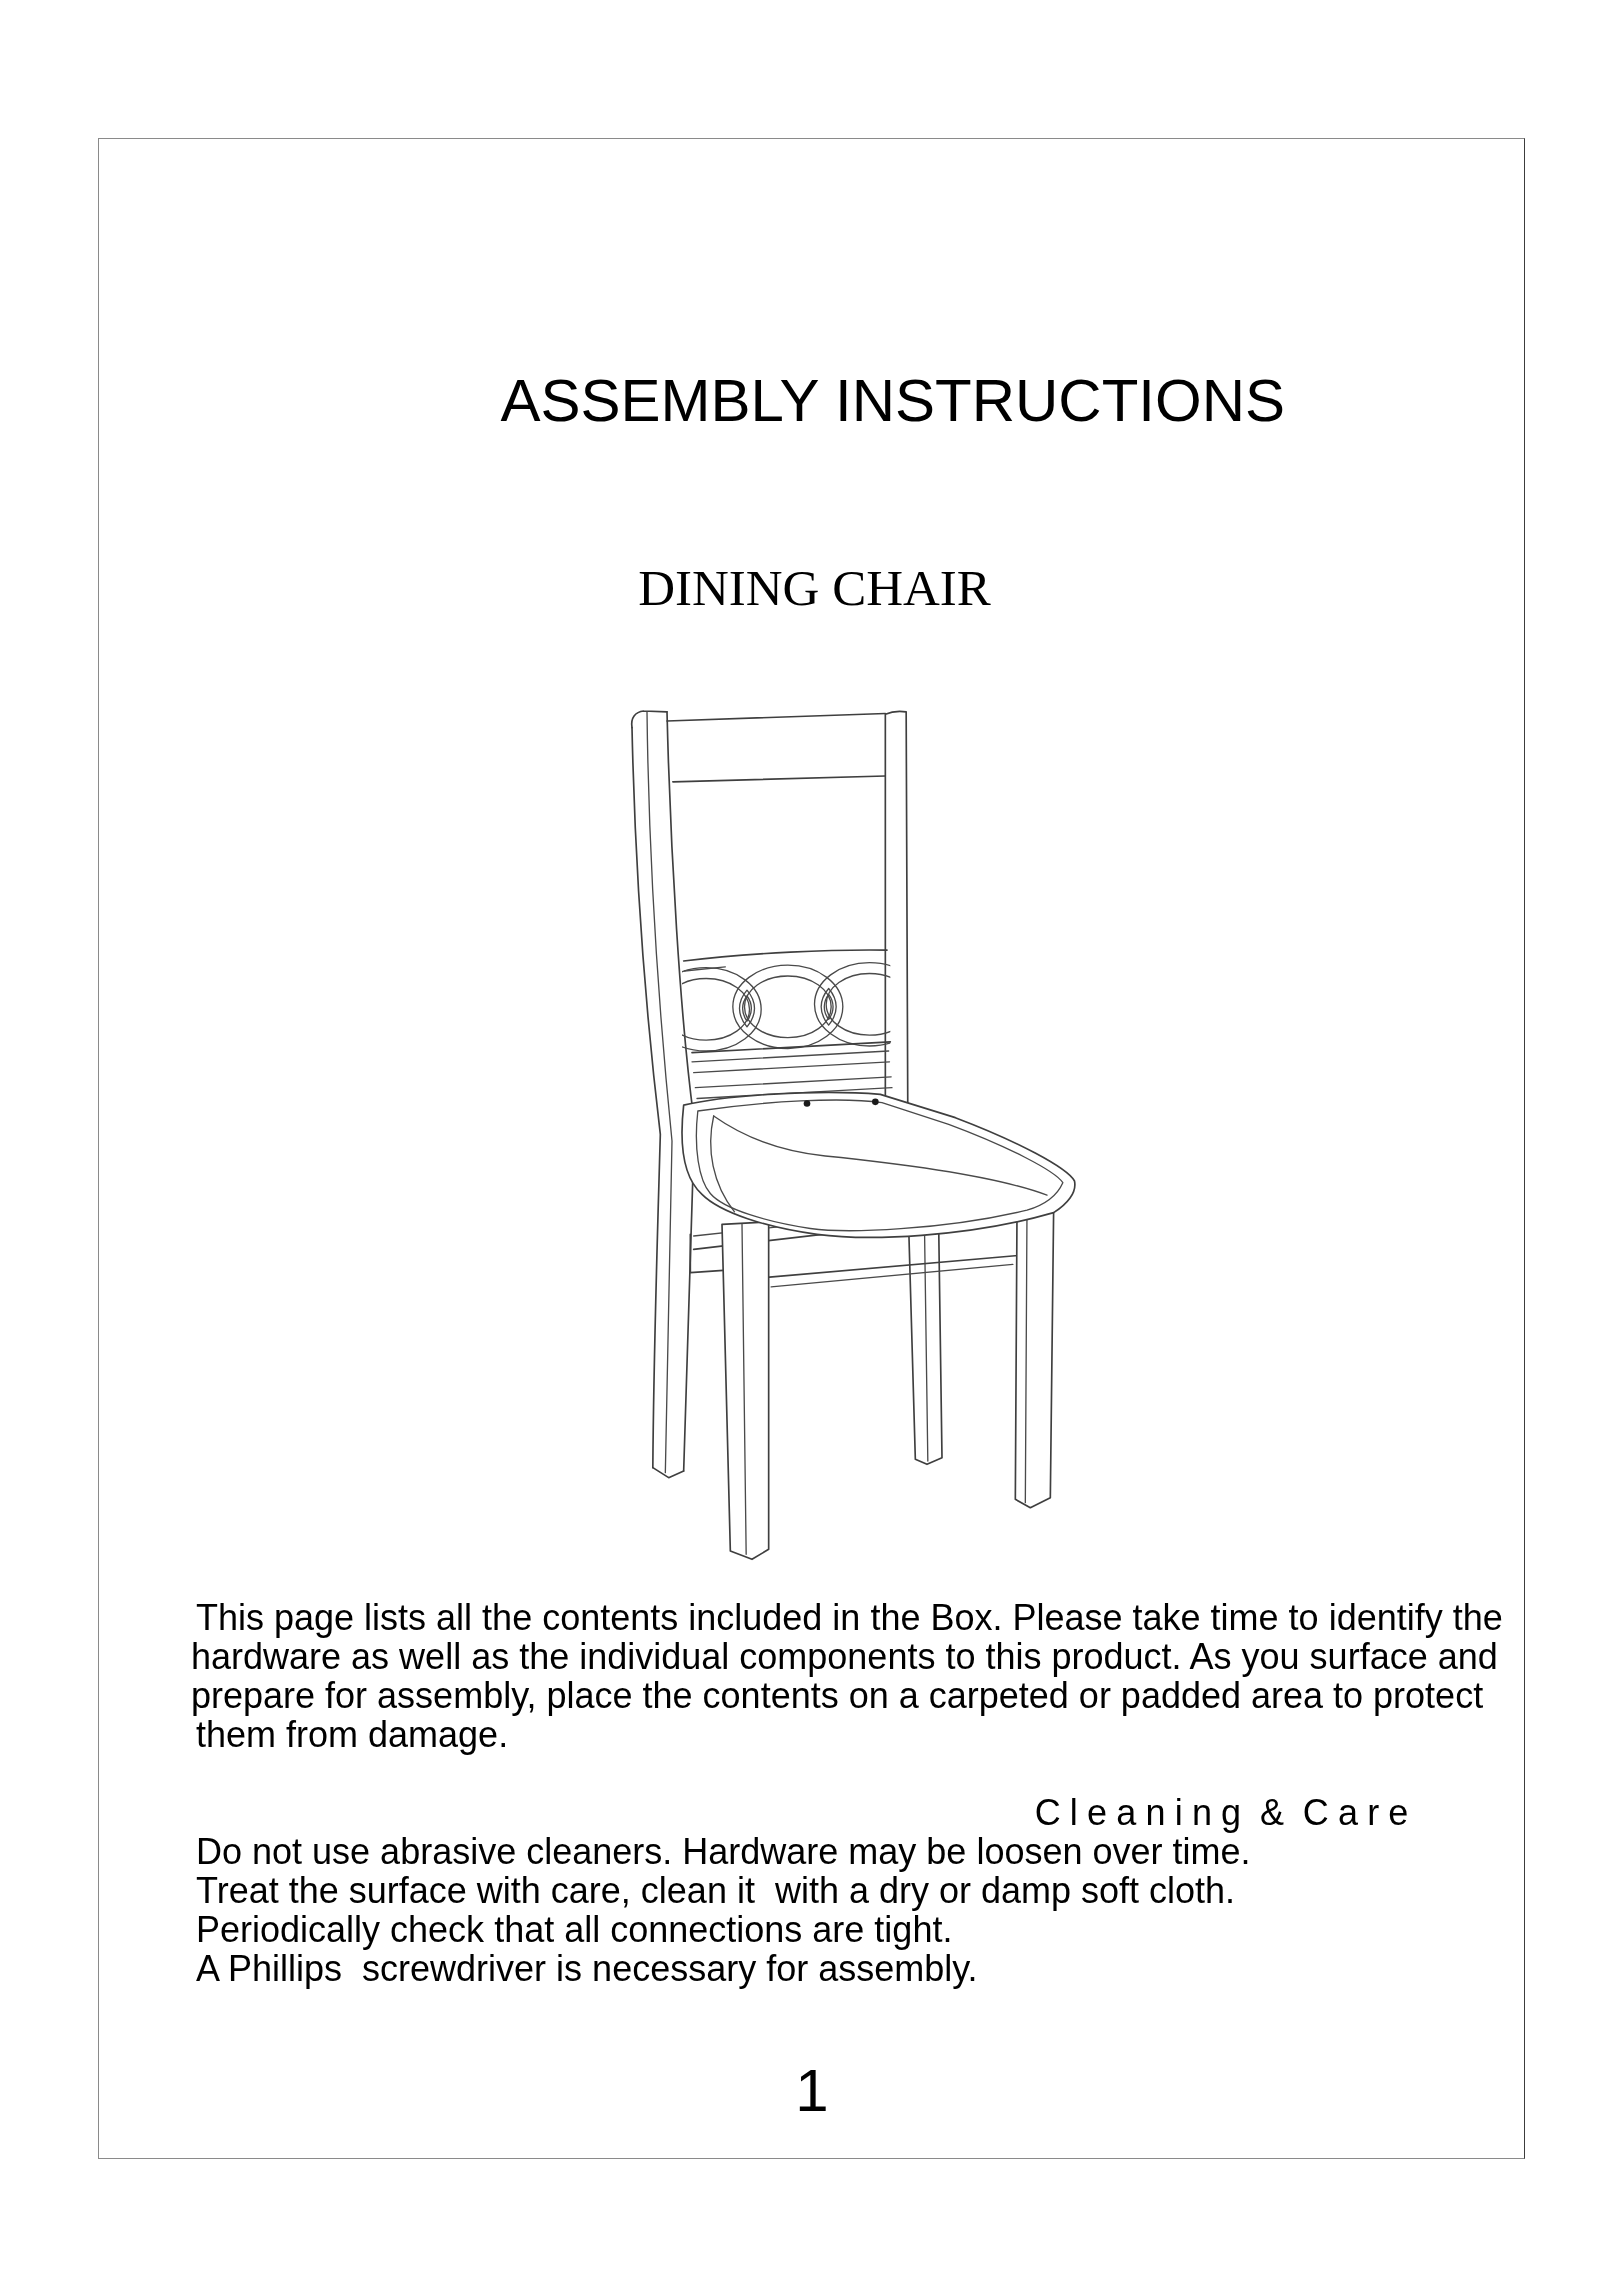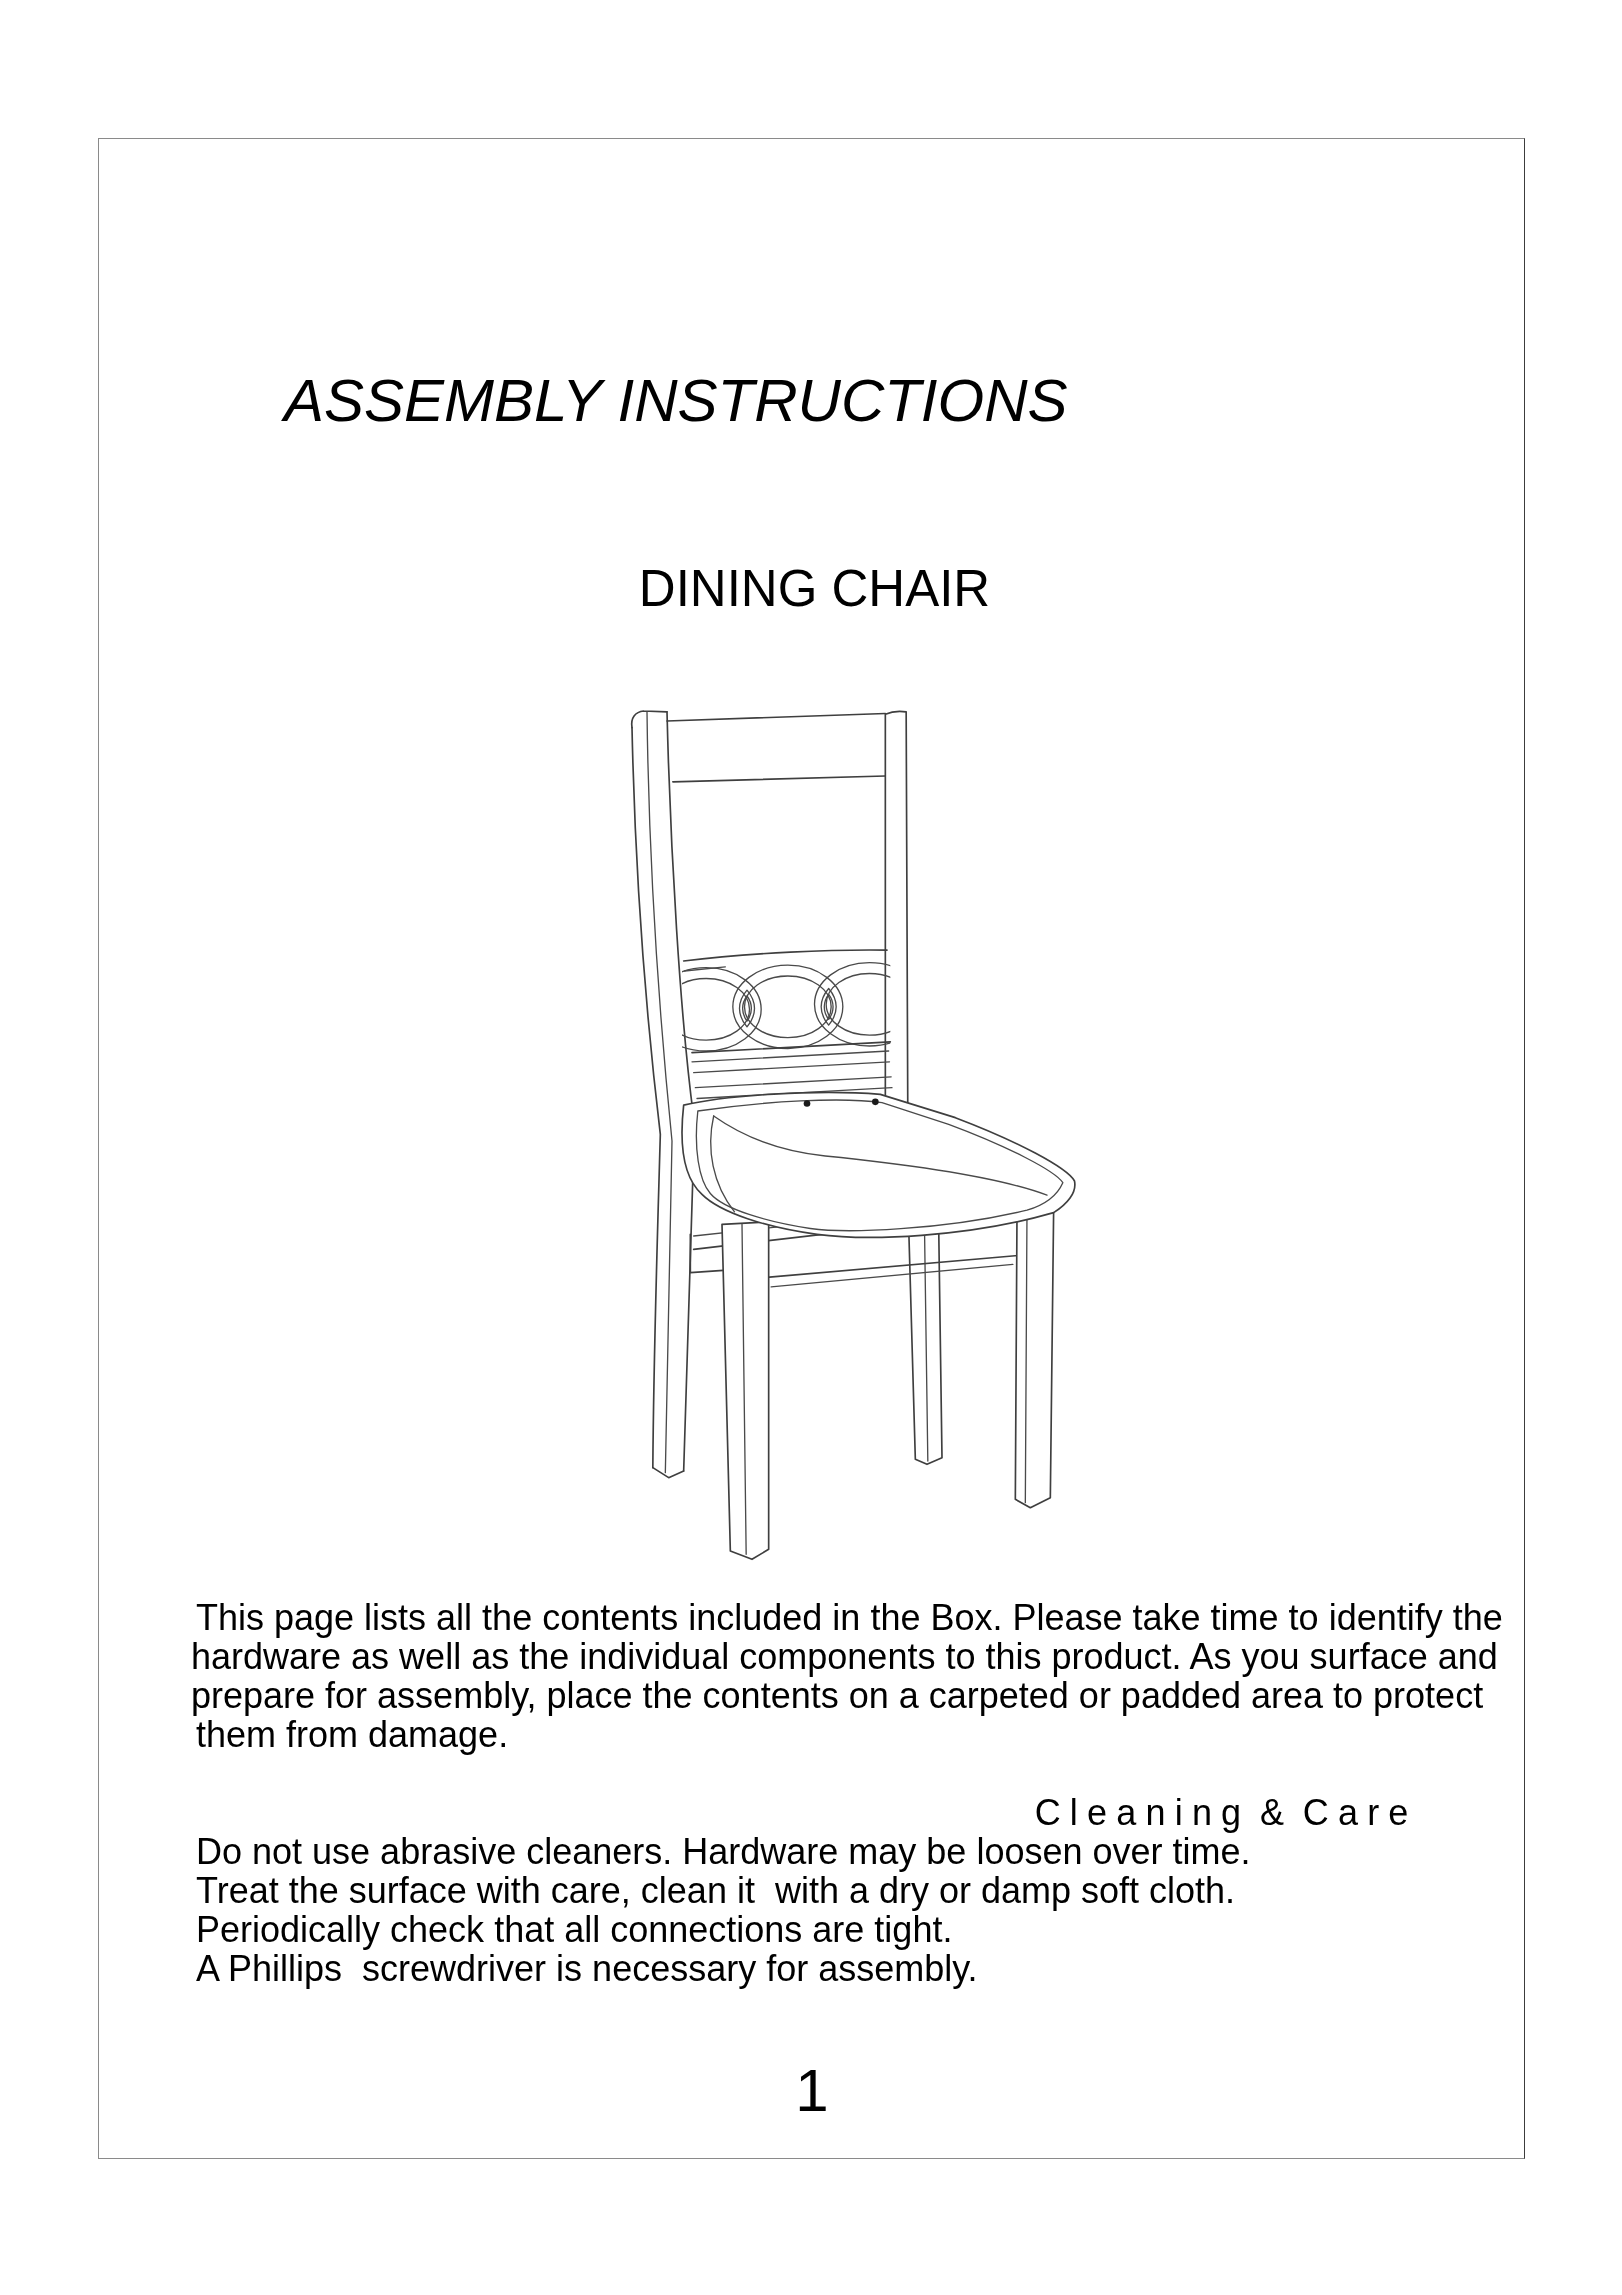--- a/index.html
+++ b/index.html
@@ -1,23 +1,23 @@
 <!DOCTYPE html>
 <html style="font-size:13.3px"><head>
 <meta charset="utf-8">
 <style>
   html,body{margin:0;padding:0;background:#ffffff;}
   .page{position:relative;width:1623px;height:2295px;background:#ffffff;overflow:hidden;
         font-family:"Liberation Sans","DejaVu Sans",sans-serif;color:#000;}
   .frame{position:absolute;left:98px;top:138px;width:1425px;height:2019px;
          border:1.7px solid #8a8a8a;border-right-color:#3c3c3c;background:#fff;}
-  .title{position:absolute;left:284px;top:371px;width:1001px;text-align:left;
-         font-size:60px;line-height:60px;white-space:pre;font-style:italic;}
+  .title{position:absolute;left:284px;top:371px;width:1001px;text-align:right;
+         font-size:60px;line-height:60px;white-space:pre;}
   .subtitle{position:absolute;left:314px;top:563px;width:1001px;text-align:center;
-            font-size:51px;line-height:51px;white-space:pre;}
+            font-size:51px;line-height:51px;white-space:pre;font-family:Liberation Serif, serif;}
   .bodytext{position:absolute;left:191px;top:1598px;width:1217px;font-size:36px;line-height:39px;}
   .line{white-space:pre;height:39px;}
   .line.indent{padding-left:5px;}
   .line.blank{height:39px;}
   .care-heading{white-space:pre;height:39px;letter-spacing:-0.4px;text-align:right;}
   .pagenum{position:absolute;left:645px;top:2061px;width:334px;text-align:center;
            font-size:60px;line-height:60px;}
   .chair{position:absolute;left:567px;top:684px;width:550px;height:884px;}
   .chair svg{display:block;width:100%;height:100%;}
   .ln{fill:none;stroke:#3f3f3f;stroke-width:2;stroke-linecap:round;stroke-linejoin:round;}

